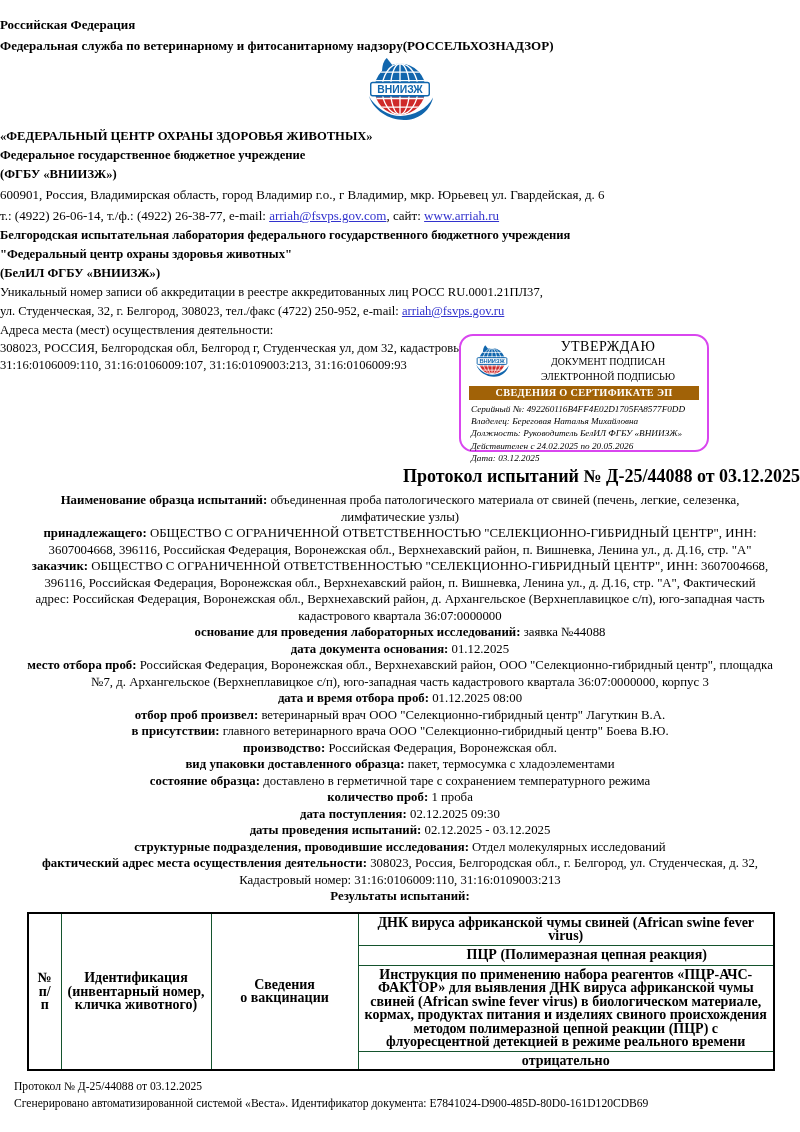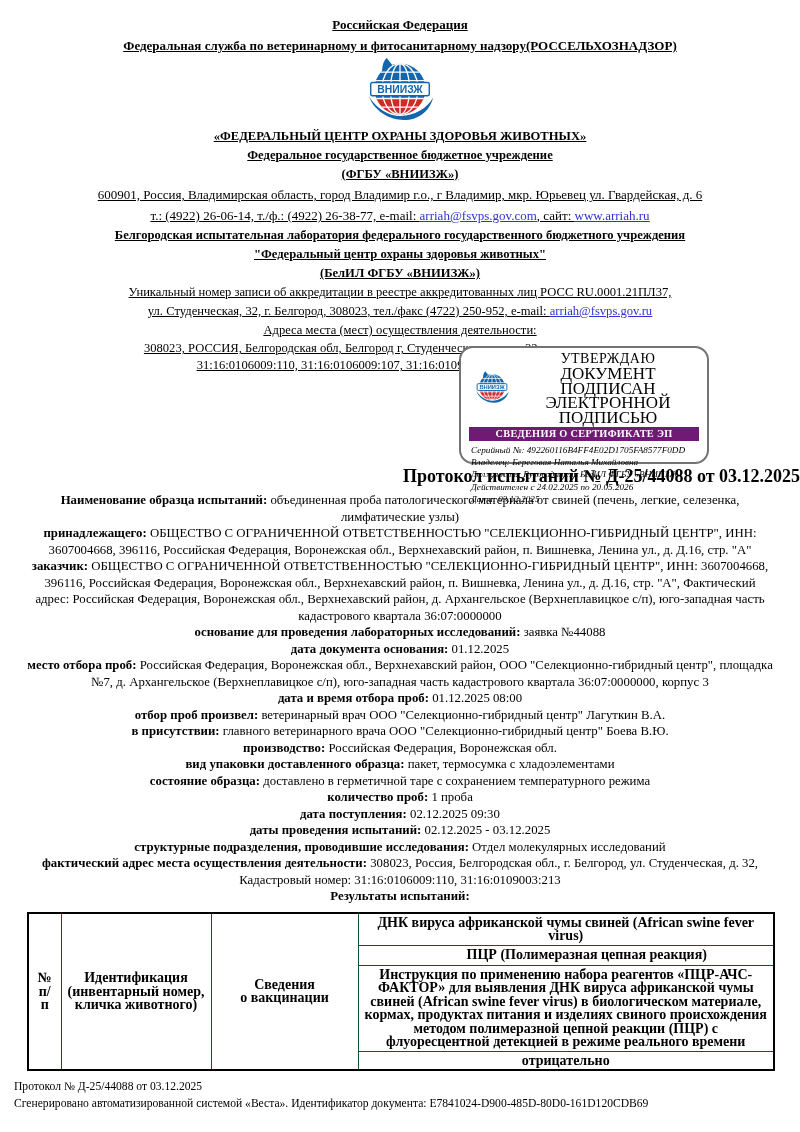--- a/index.html
+++ b/index.html
@@ -7,36 +7,36 @@
     position:relative;
     width:800px;height:1132px;
     margin:0 auto;
     background:#ffffff;
     font-family:"Liberation Serif","DejaVu Serif",serif;
     color:#000;
     overflow:hidden;
   }
   
   .hdr{padding-top:14px;}
-  .h-line{text-align:center;font-size:13px;line-height:21px;text-decoration:underline;}
+  .h-line{font-size:13px;line-height:21px;}
   .h-line.small{font-size:12.6px;line-height:19px;}
   .h-bold{font-weight:bold;}
   .logo-wrap{text-align:center;height:68px;margin:1px 0 2px;}
   a.link{color:#3232cd;text-decoration:underline;cursor:pointer;}
   
   .stamp{
-    position:absolute;left:459px;top:346px;width:250px;height:118px;
-    background:#fff;border:2px solid #737373;border-radius:14px;z-index:3;
+    position:absolute;left:459px;top:334px;width:250px;height:118px;
+    background:#fff;border:2px solid #d946ef;border-radius:14px;z-index:3;
     box-sizing:border-box;
   }
   .stamp-top{display:flex;align-items:center;padding:3px 6px 1px 8px;}
   .stamp-head{flex:1;text-align:center;}
   .stamp-approve{font-size:14px;line-height:16px;letter-spacing:.5px;}
-  .stamp-signed{font-size:17px;line-height:14.5px;}
-  .stamp-bar{background:#701a75;color:#fff;margin:1px 8px 2px;text-align:center;
+  .stamp-signed{font-size:10px;line-height:14.5px;}
+  .stamp-bar{background:#a16207;color:#fff;margin:1px 8px 2px;text-align:center;
     font-size:10.3px;line-height:14px;font-weight:bold;letter-spacing:.3px;}
   .stamp-details{font-size:9.2px;line-height:12.2px;padding:1px 4px 0 10px;font-style:italic;}
   
   .doc-title{
     margin-top:90px;text-align:right;font-weight:bold;font-size:18px;line-height:24px;
   }
   
   .body{margin:4px 27px 0;font-size:12.8px;line-height:16.5px;text-align:center;}
   .body p{margin:0;}
   .lbl{font-weight:bold;}

